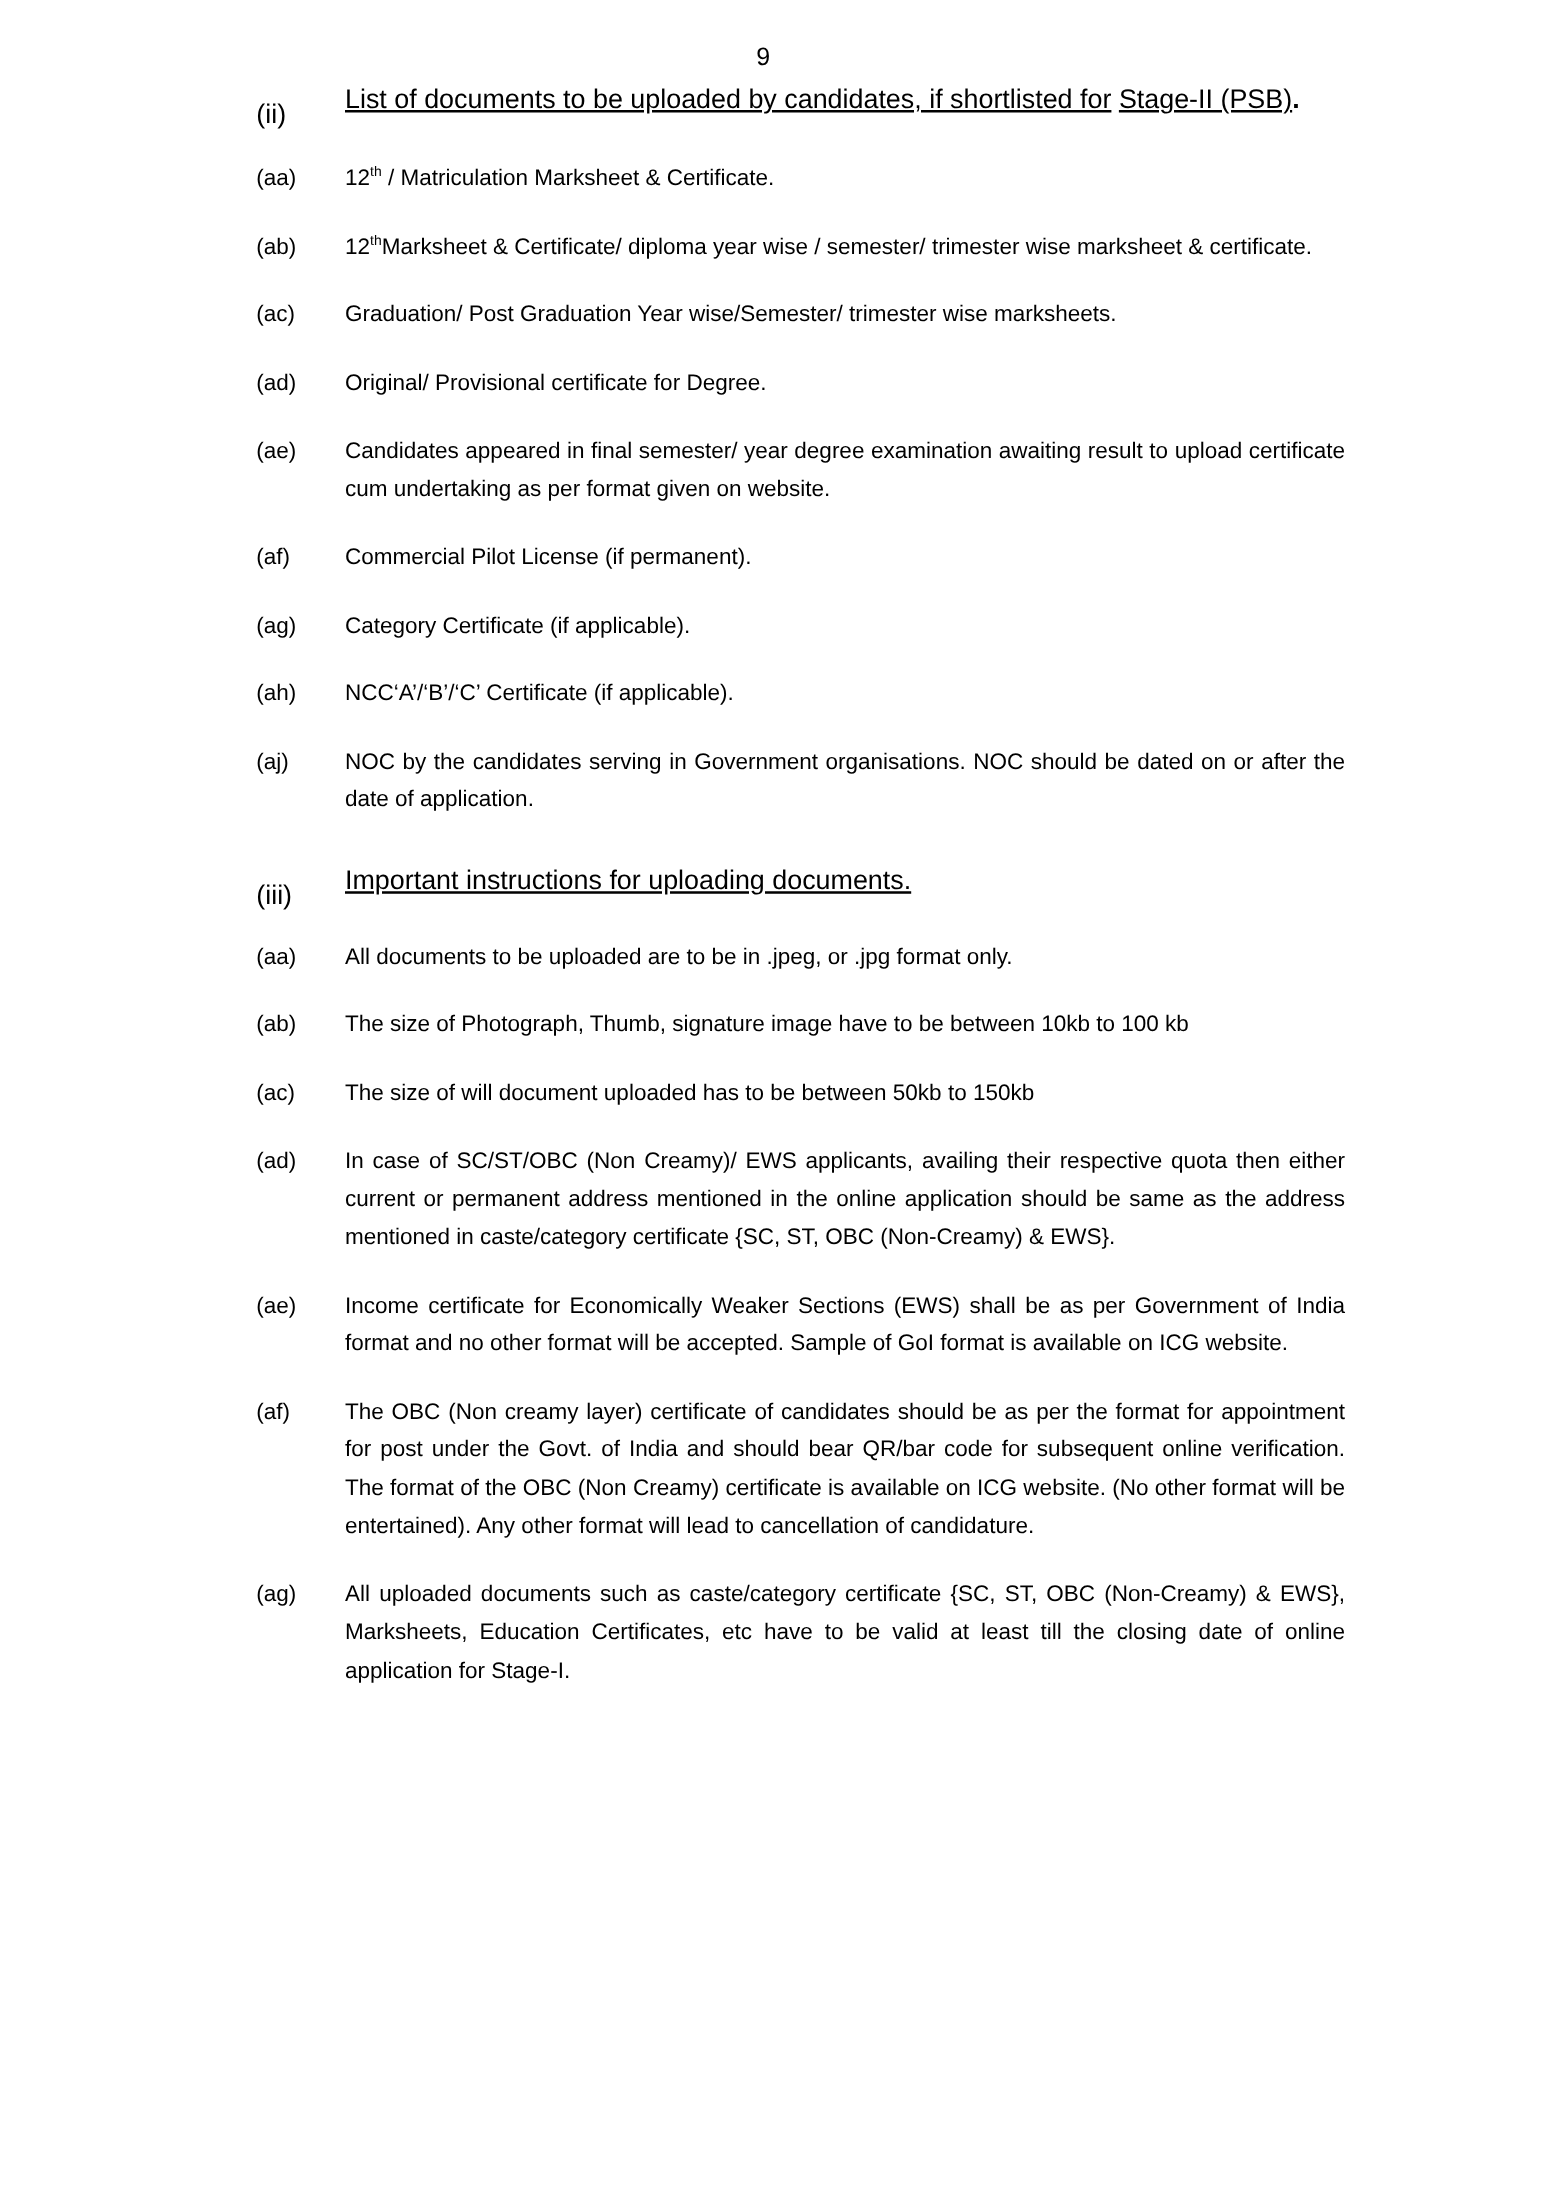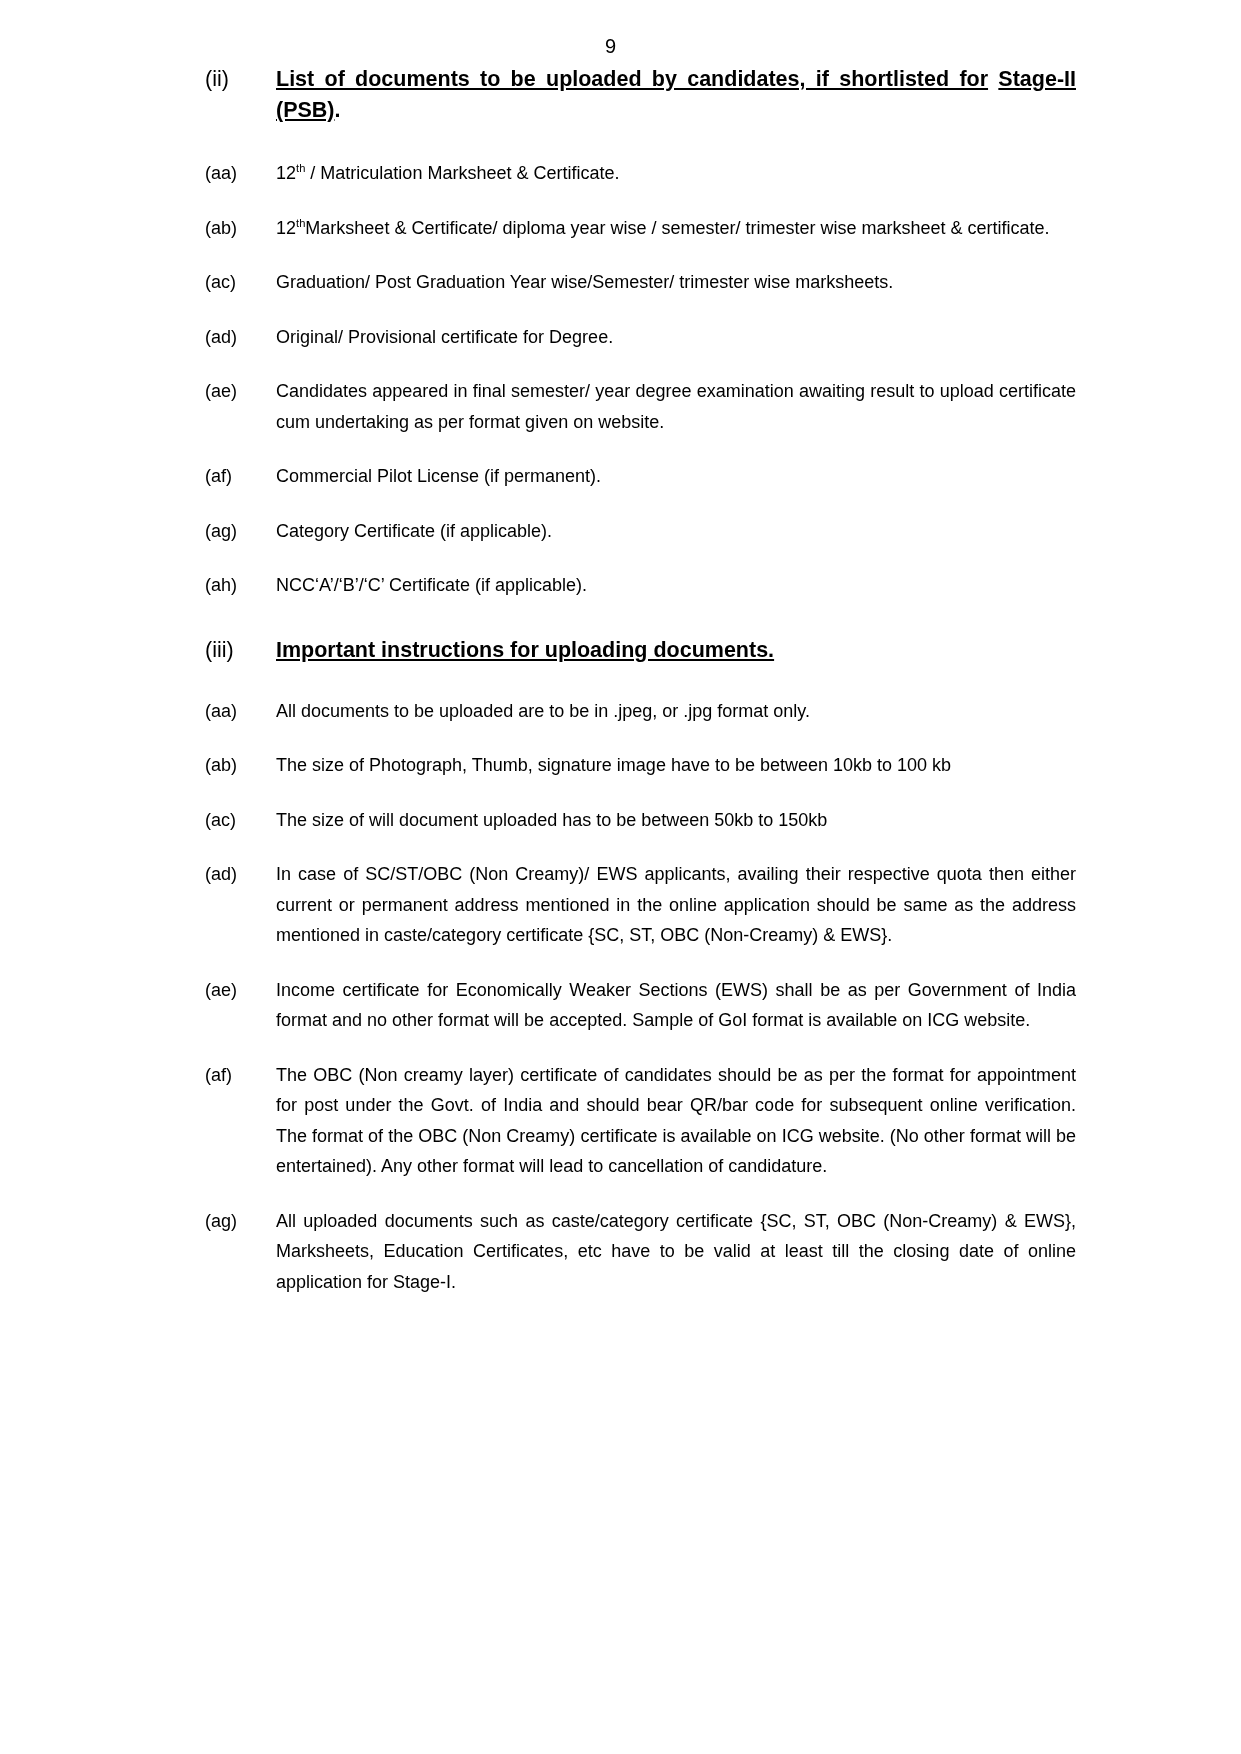--- a/index.html
+++ b/index.html
@@ -42,26 +42,26 @@
     font-size: 21.5px;
     line-height: 31px;
     text-align: justify;
     text-justify: inter-word;
     padding-left: 71px;
     margin-bottom: 0;
   }
   .sec-num {
     position: absolute;
     left: 0;
-    top: 0;
+    top: 12px;
     font-weight: normal;
     font-size: 21.5px;
   }
   .sec-head .htext {
-    font-weight: bold;
+    font-weight: normal;
     text-decoration: underline;
     text-underline-offset: 2px;
   }
   .sec-head .hperiod {
     font-weight: bold;
   }
   
   .head-justify {
     text-align: justify;
     text-align-last: left;
@@ -144,20 +144,24 @@
       <div class="item">
         <span class="lbl">(ag)</span>
         <span class="body">Category Certificate (if applicable).</span>
       </div>
 
       <div class="item">
         <span class="lbl">(ah)</span>
         <span class="body">NCC‘A’/‘B’/‘C’ Certificate (if applicable).</span>
       </div>
 
+      <div class="item">
+        <span class="lbl">(aj)</span>
+        <span class="body">NOC by the candidates serving in Government organisations. NOC should be dated on or after the date of application.</span>
+      </div>
 
     </div>
   </div>
 
   <div class="sec" style="margin-top:34px">
     <div class="sec-head">
       <span class="sec-num">(iii)</span>
       <span class="htext">Important instructions for uploading documents.</span>
     </div>
 

